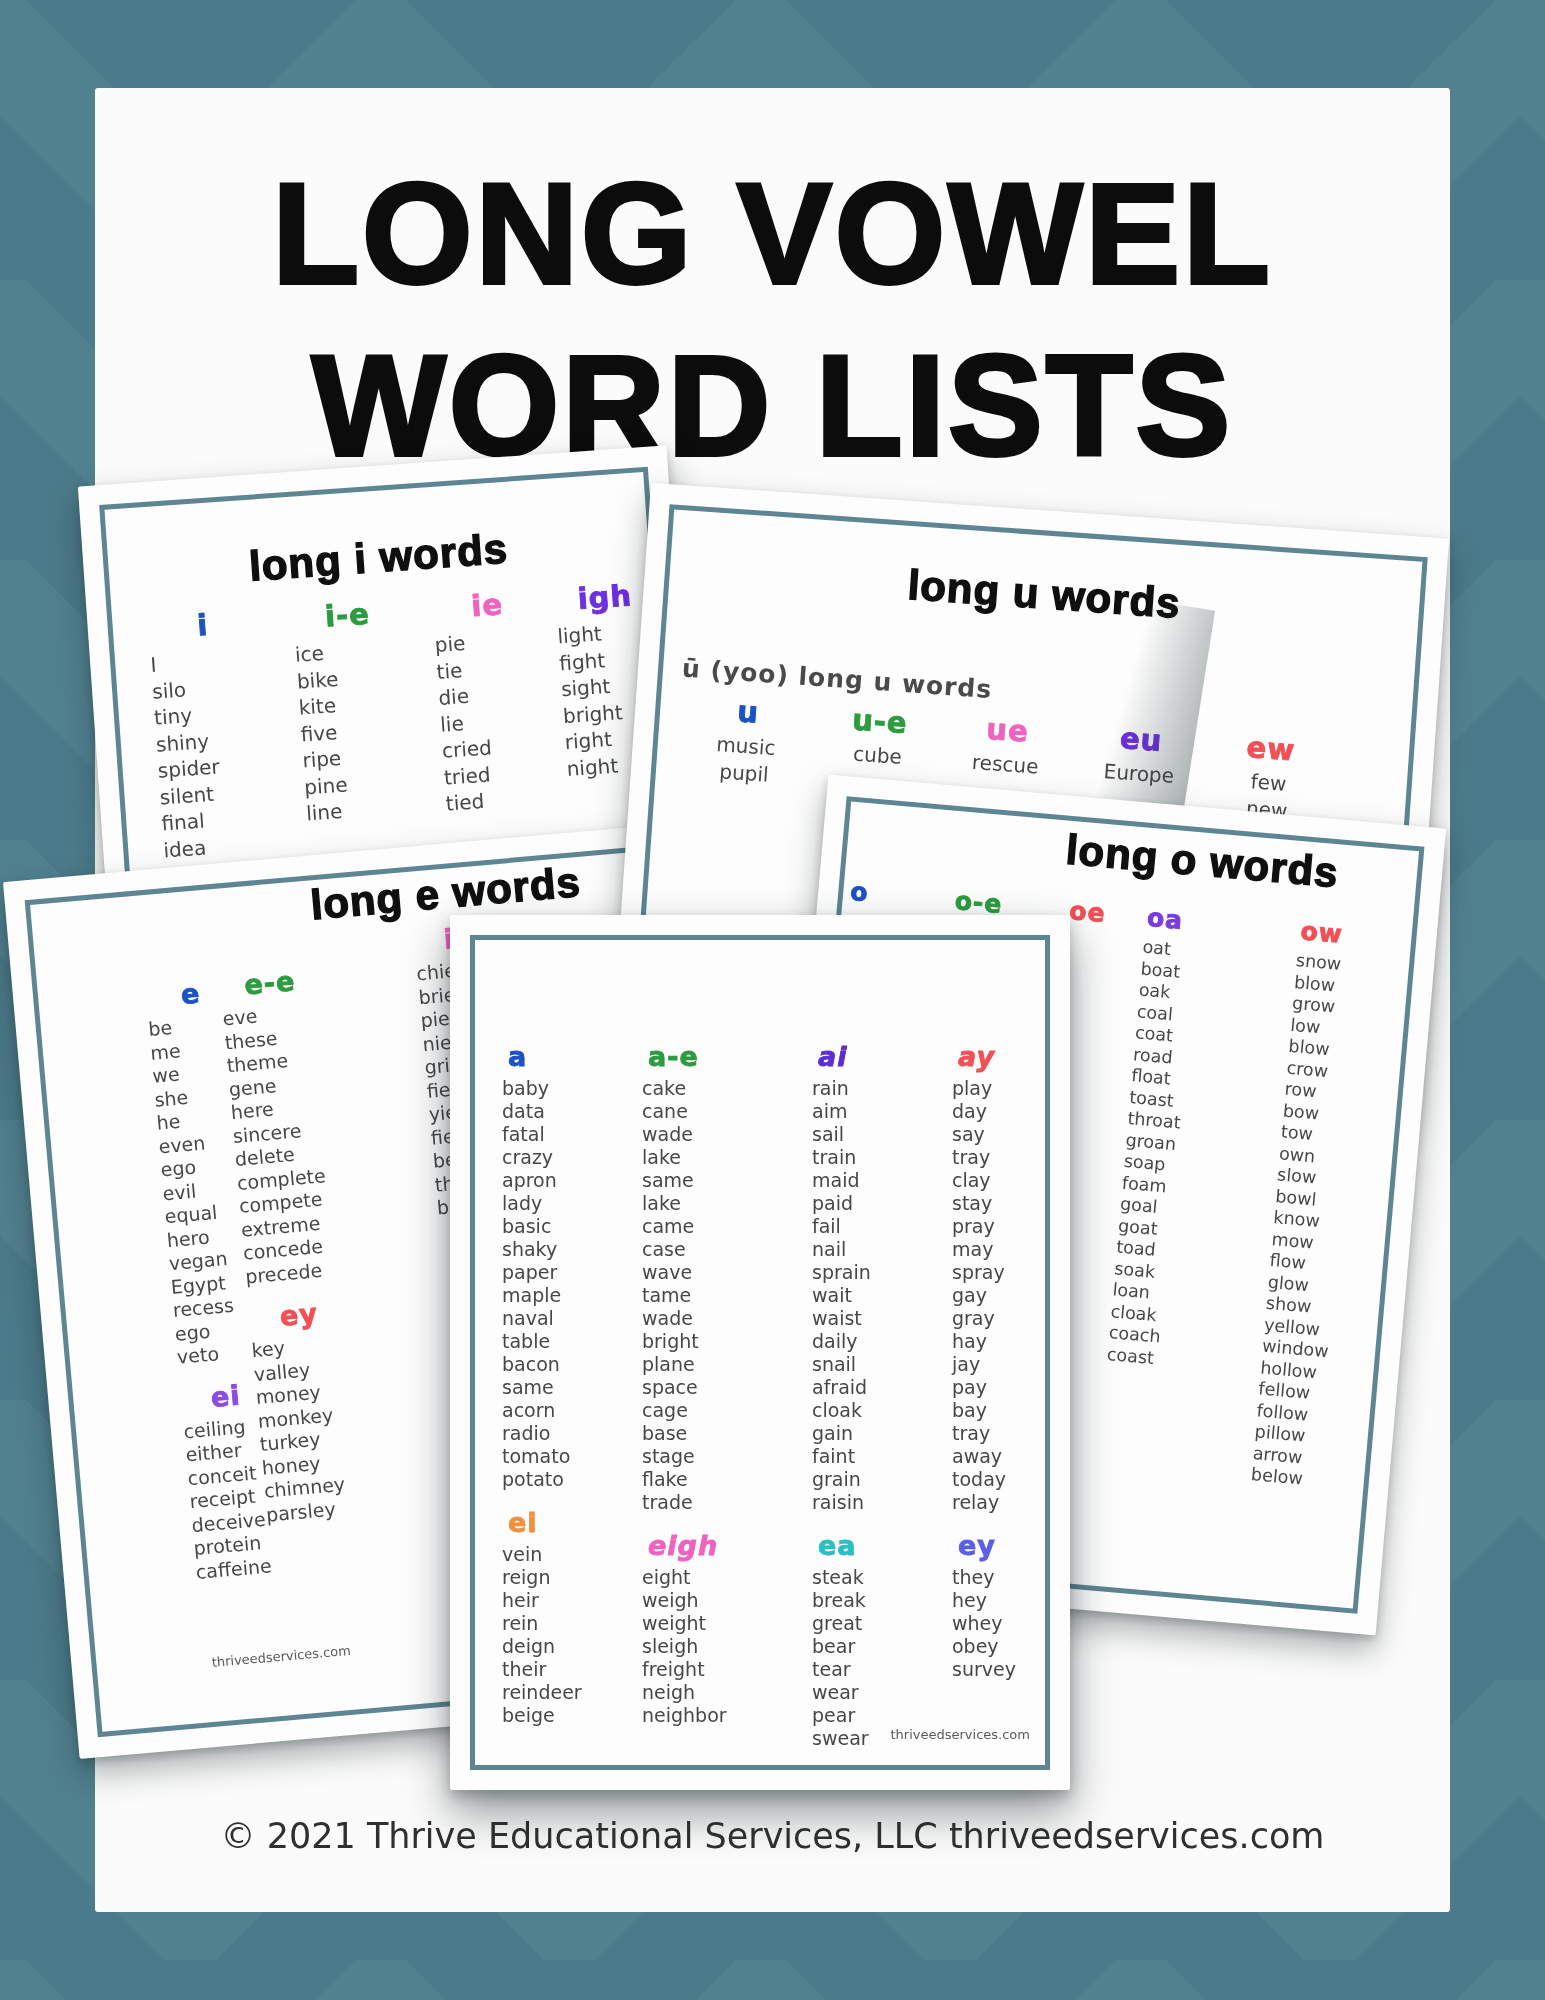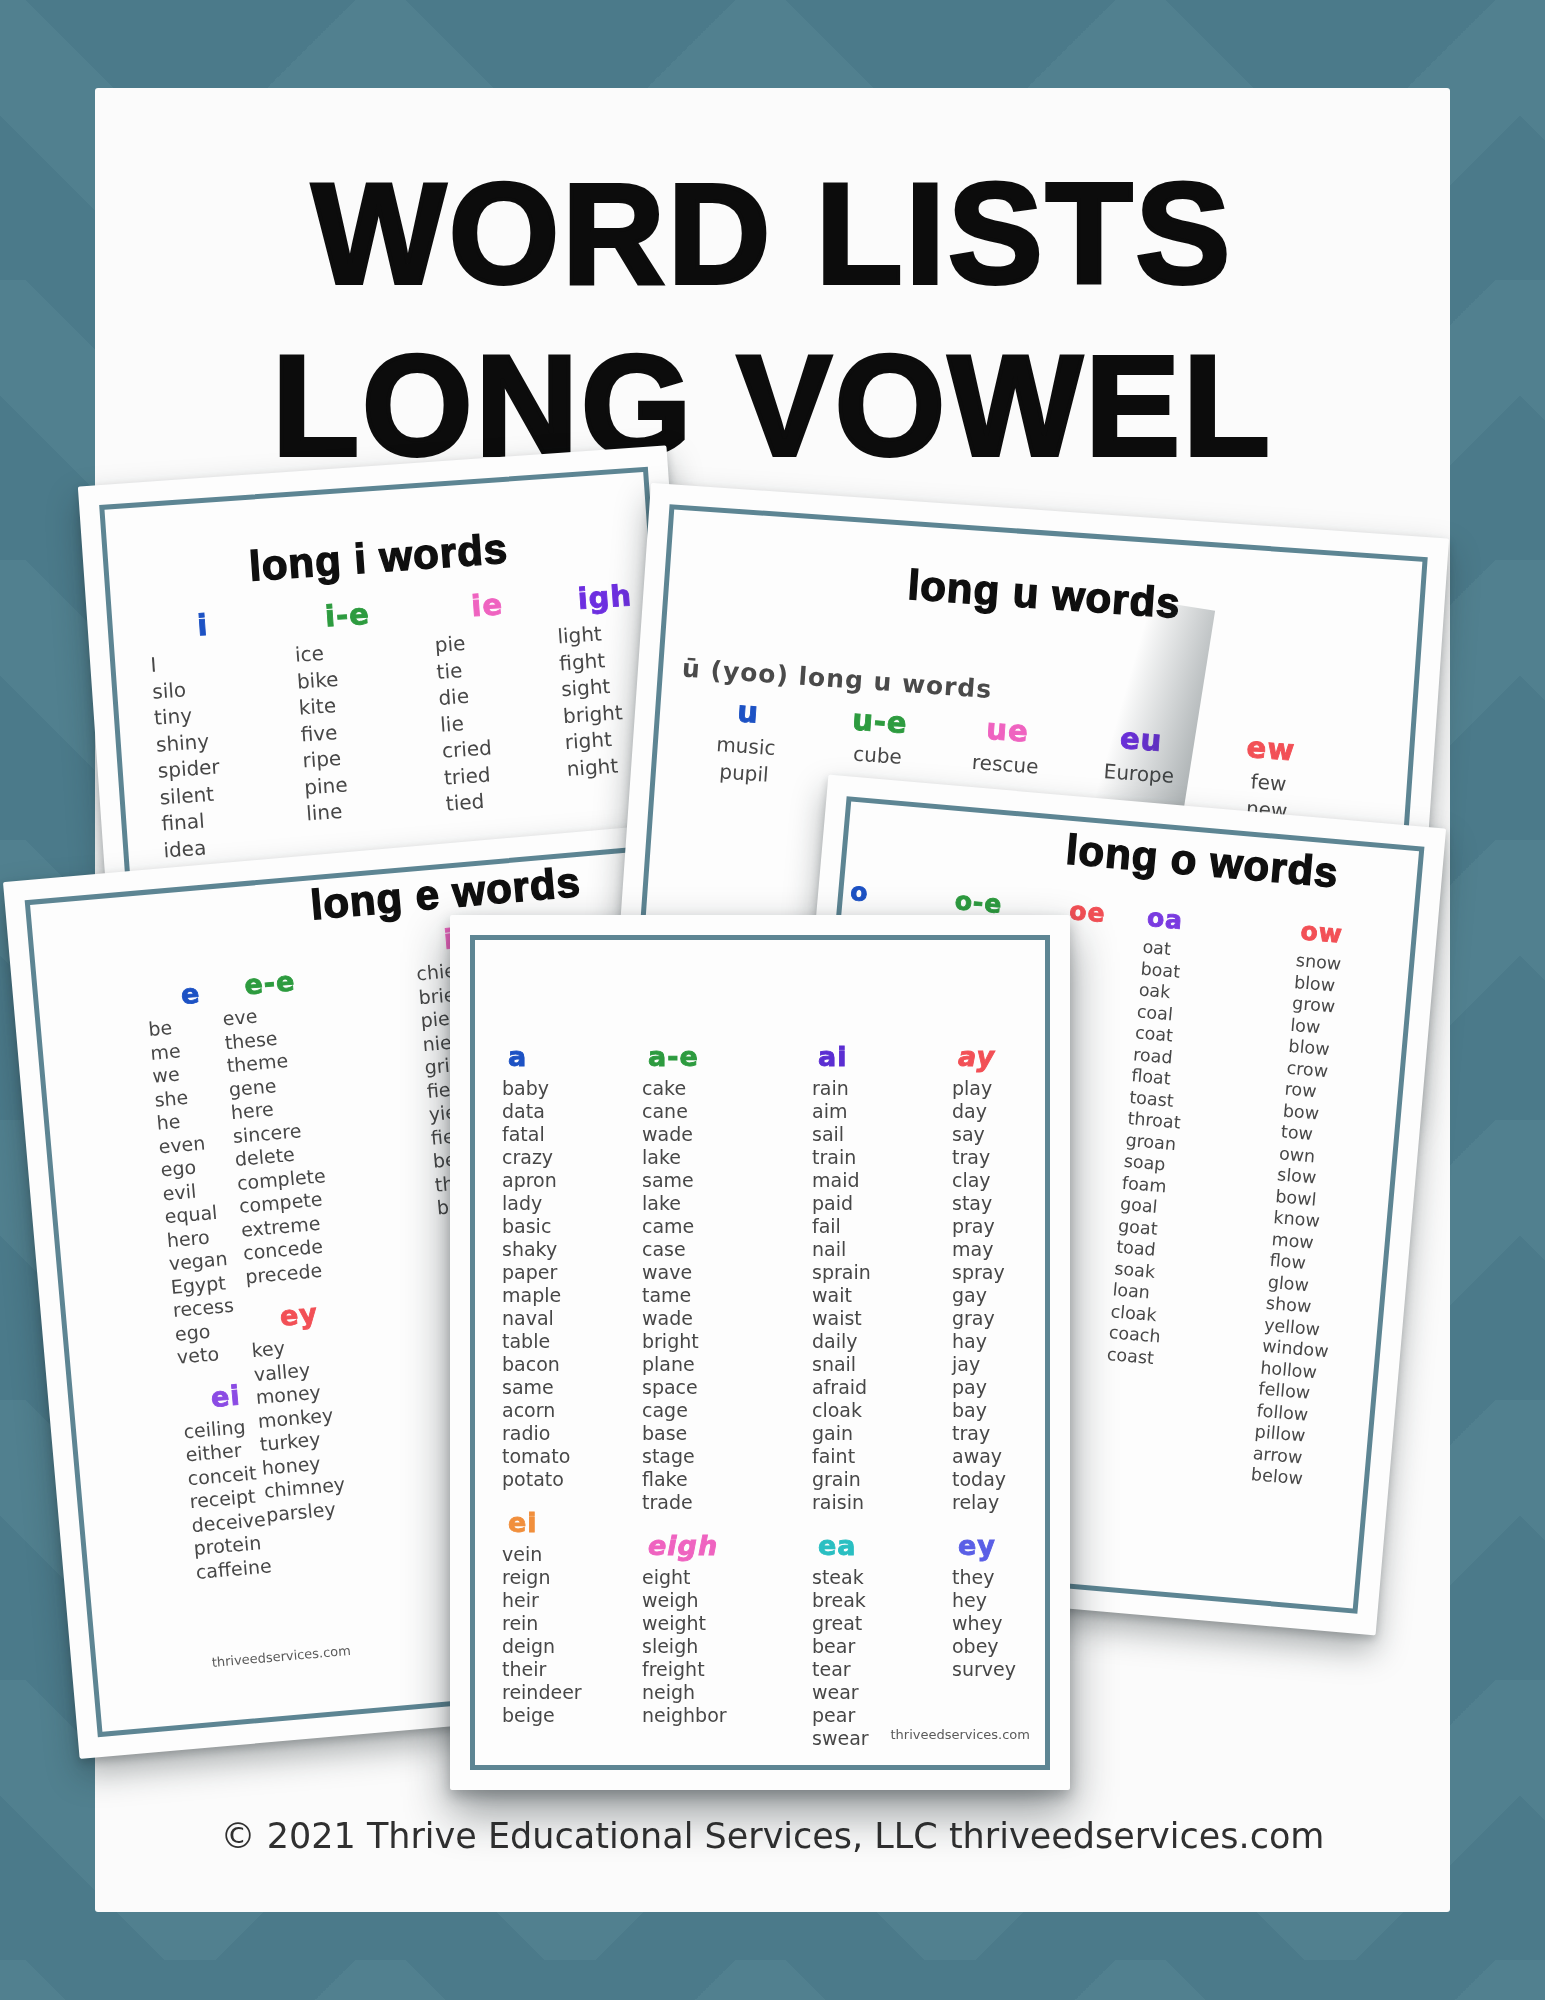--- a/index.html
+++ b/index.html
@@ -96,22 +96,22 @@
   .page-a .colstack:nth-child(4){left:502px;}
   .page-a .page-footer{right:40px;bottom:48px;}
 </style>
 </head>
 <body>
 
 <div id="stage">
   <div class="panel"></div>
 
   <div class="main-title">
+    <div>LONG VOWEL</div>
     <div>WORD LISTS</div>
-    <div>LONG VOWEL</div>
   </div>
 
   <div class="page page-i">
     <div class="pborder"></div>
     <div class="ptitle">long i words</div>
     <div class="cols">
         <div class="colstack">
           <div class="sec">
             <div class="sec-header" style="color: rgb(29, 82, 196);">i</div>
             <div class="word">I</div>
@@ -441,21 +441,21 @@
             <div class="word">weigh</div>
             <div class="word">weight</div>
             <div class="word">sleigh</div>
             <div class="word">freight</div>
             <div class="word">neigh</div>
             <div class="word">neighbor</div>
           </div>
         </div>
         <div class="colstack">
           <div class="sec">
-            <div class="sec-header" style="color: rgb(91, 46, 210);">ai</div>
+            <div class="sec-header" style="color: rgb(91, 46, 210); font-style: italic;">ai</div>
             <div class="word">rain</div>
             <div class="word">aim</div>
             <div class="word">sail</div>
             <div class="word">train</div>
             <div class="word">maid</div>
             <div class="word">paid</div>
             <div class="word">fail</div>
             <div class="word">nail</div>
             <div class="word">sprain</div>
             <div class="word">wait</div>

